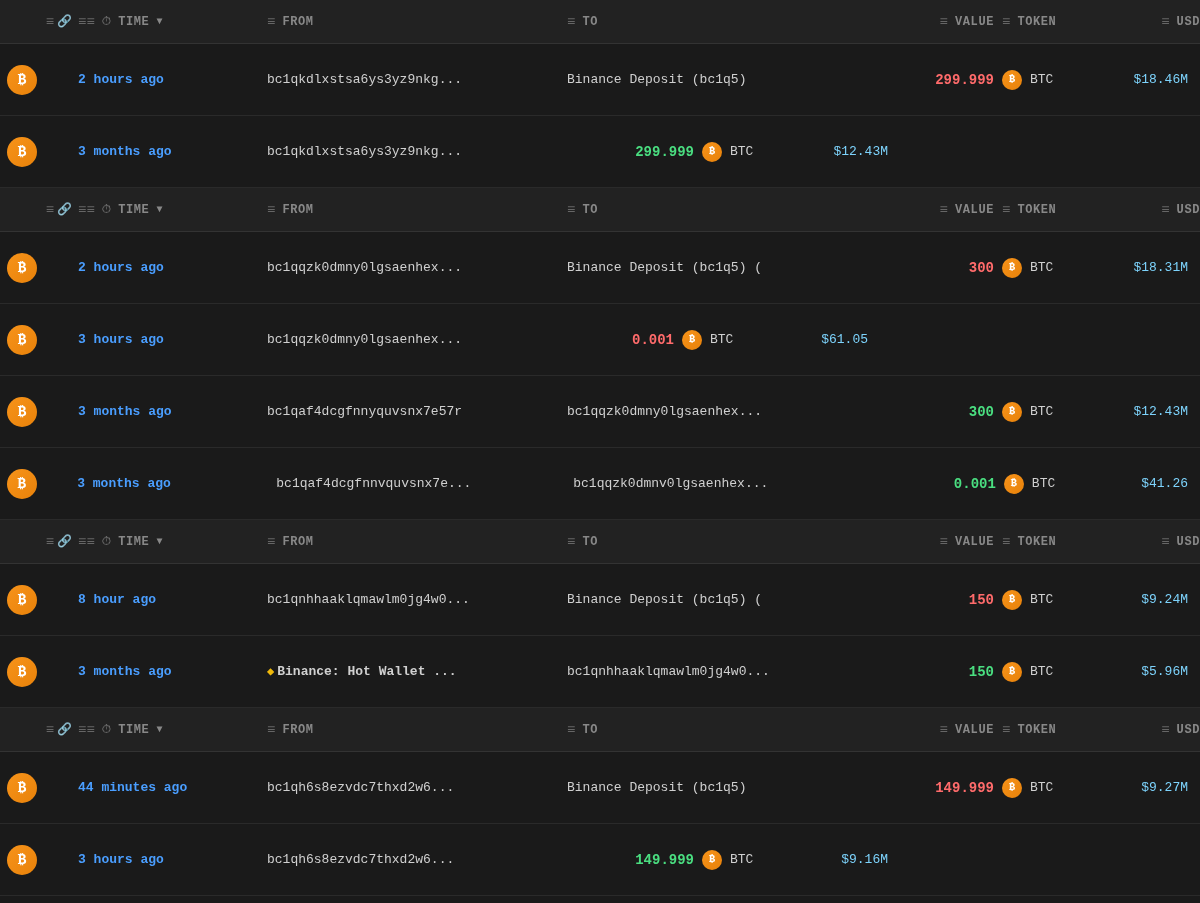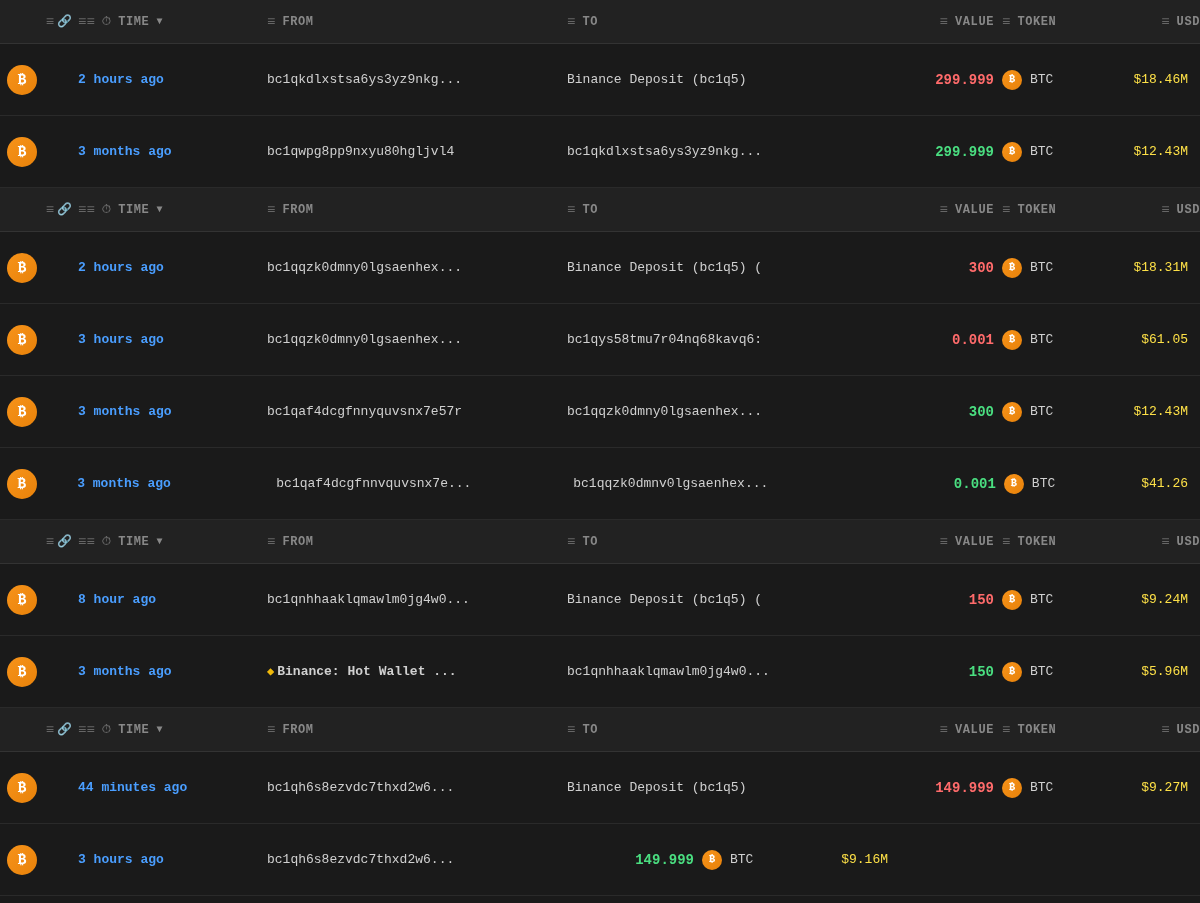--- a/index.html
+++ b/index.html
@@ -118,21 +118,21 @@
     .token-cell {
       display: flex;
       align-items: center;
       gap: 4px;
       color: #d0d0d0;
       font-size: 13px;
       font-family: 'Courier New', monospace;
     }
 
     .usd-text {
-      color: #fde047;
+      color: #7dd3fc;
       font-size: 13px;
       font-family: 'Courier New', monospace;
       text-align: right;
       width: 100%;
     }
 
     .icon-filter::before {
       content: '≡';
       font-size: 14px;
       color: #666;
@@ -218,23 +218,20 @@
   </div>
     <div class="data-row">
     <div class="cell col-icon">
       <div class="btc-icon">₿</div>
     </div>
     <div class="cell col-link" style="cursor:pointer;">
     </div>
     <div class="cell col-time">
       <span class="time-text">3 months ago</span>
     </div>
-    <div class="cell col-from" style="cursor:pointer;max-width:300px;overflow:hidden;">
-      <span class="address-text" style="cursor:pointer;">bc1qwpg8pp9nxyu80hgljvl4</span>
-    </div>
     <div class="cell col-to" style="cursor:pointer;max-width:320px;overflow:hidden;">
       <span class="to-text" style="cursor:pointer;">bc1qkdlxstsa6ys3yz9nkg...</span>
     </div>
     <div class="cell col-value" style="justify-content:flex-end;">
       <span class="value-text-green">299.999</span>
     </div>
     <div class="cell col-token">
       <div class="token-cell">
         <div class="btc-icon-small">₿</div>
         <span>BTC</span>
@@ -310,23 +307,20 @@
       <div class="btc-icon">₿</div>
     </div>
     <div class="cell col-link" style="cursor:pointer;">
     </div>
     <div class="cell col-time">
       <span class="time-text">3 hours ago</span>
     </div>
     <div class="cell col-from" style="cursor:pointer;max-width:300px;overflow:hidden;">
       <span class="address-text" style="cursor:pointer;">bc1qqzk0dmny0lgsaenhex...</span>
     </div>
-    <div class="cell col-to" style="cursor:pointer;max-width:320px;overflow:hidden;">
-      <span class="to-text" style="cursor:pointer;">bc1qys58tmu7r04nq68kavq6:</span>
-    </div>
     <div class="cell col-value" style="justify-content:flex-end;">
       <span class="value-text-red">0.001</span>
     </div>
     <div class="cell col-token">
       <div class="token-cell">
         <div class="btc-icon-small">₿</div>
         <span>BTC</span>
       </div>
     </div>
     <div class="cell col-usd" style="justify-content:flex-end;padding-right:12px;">

